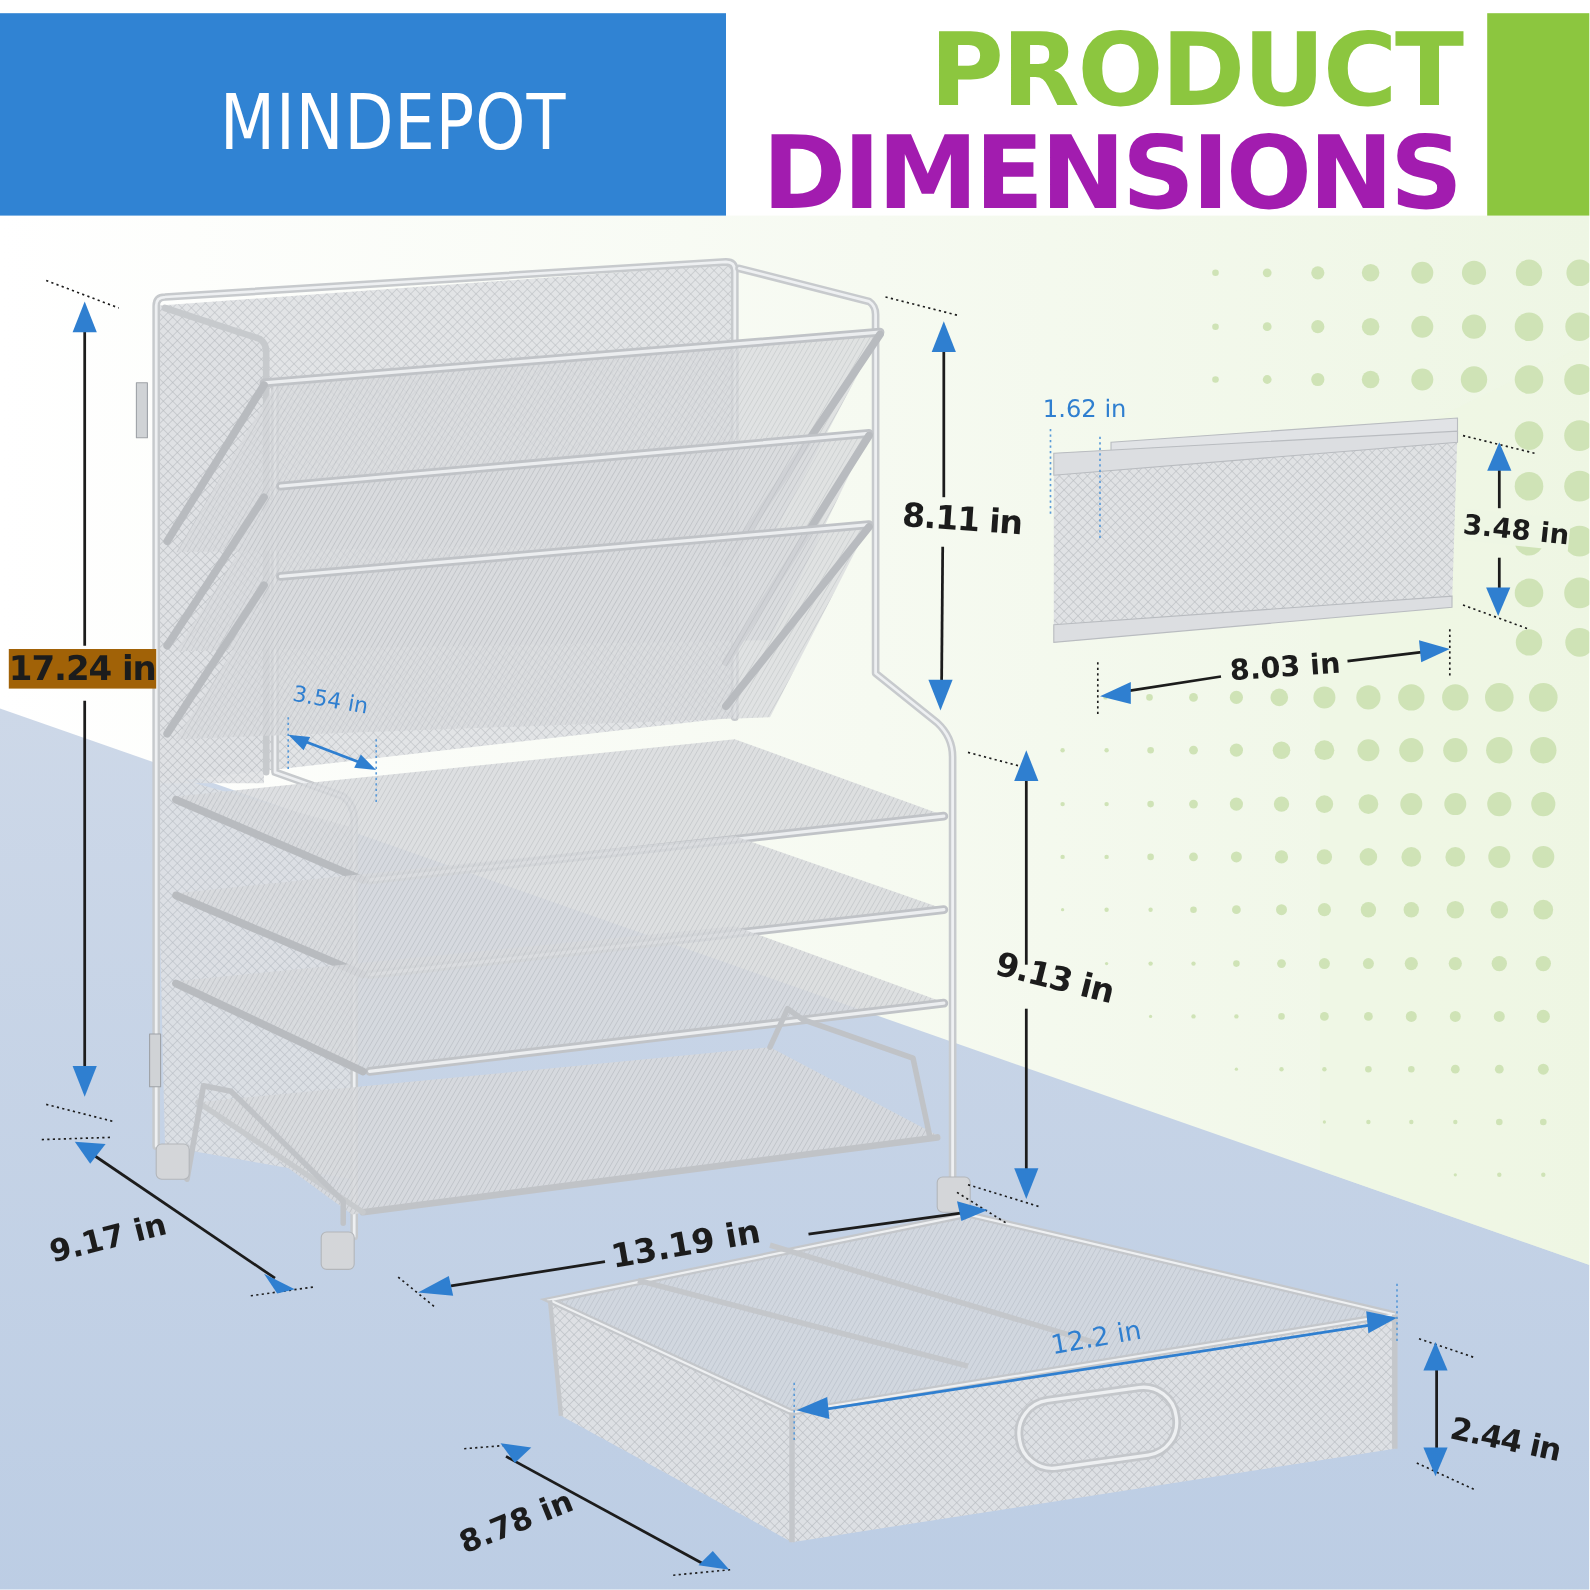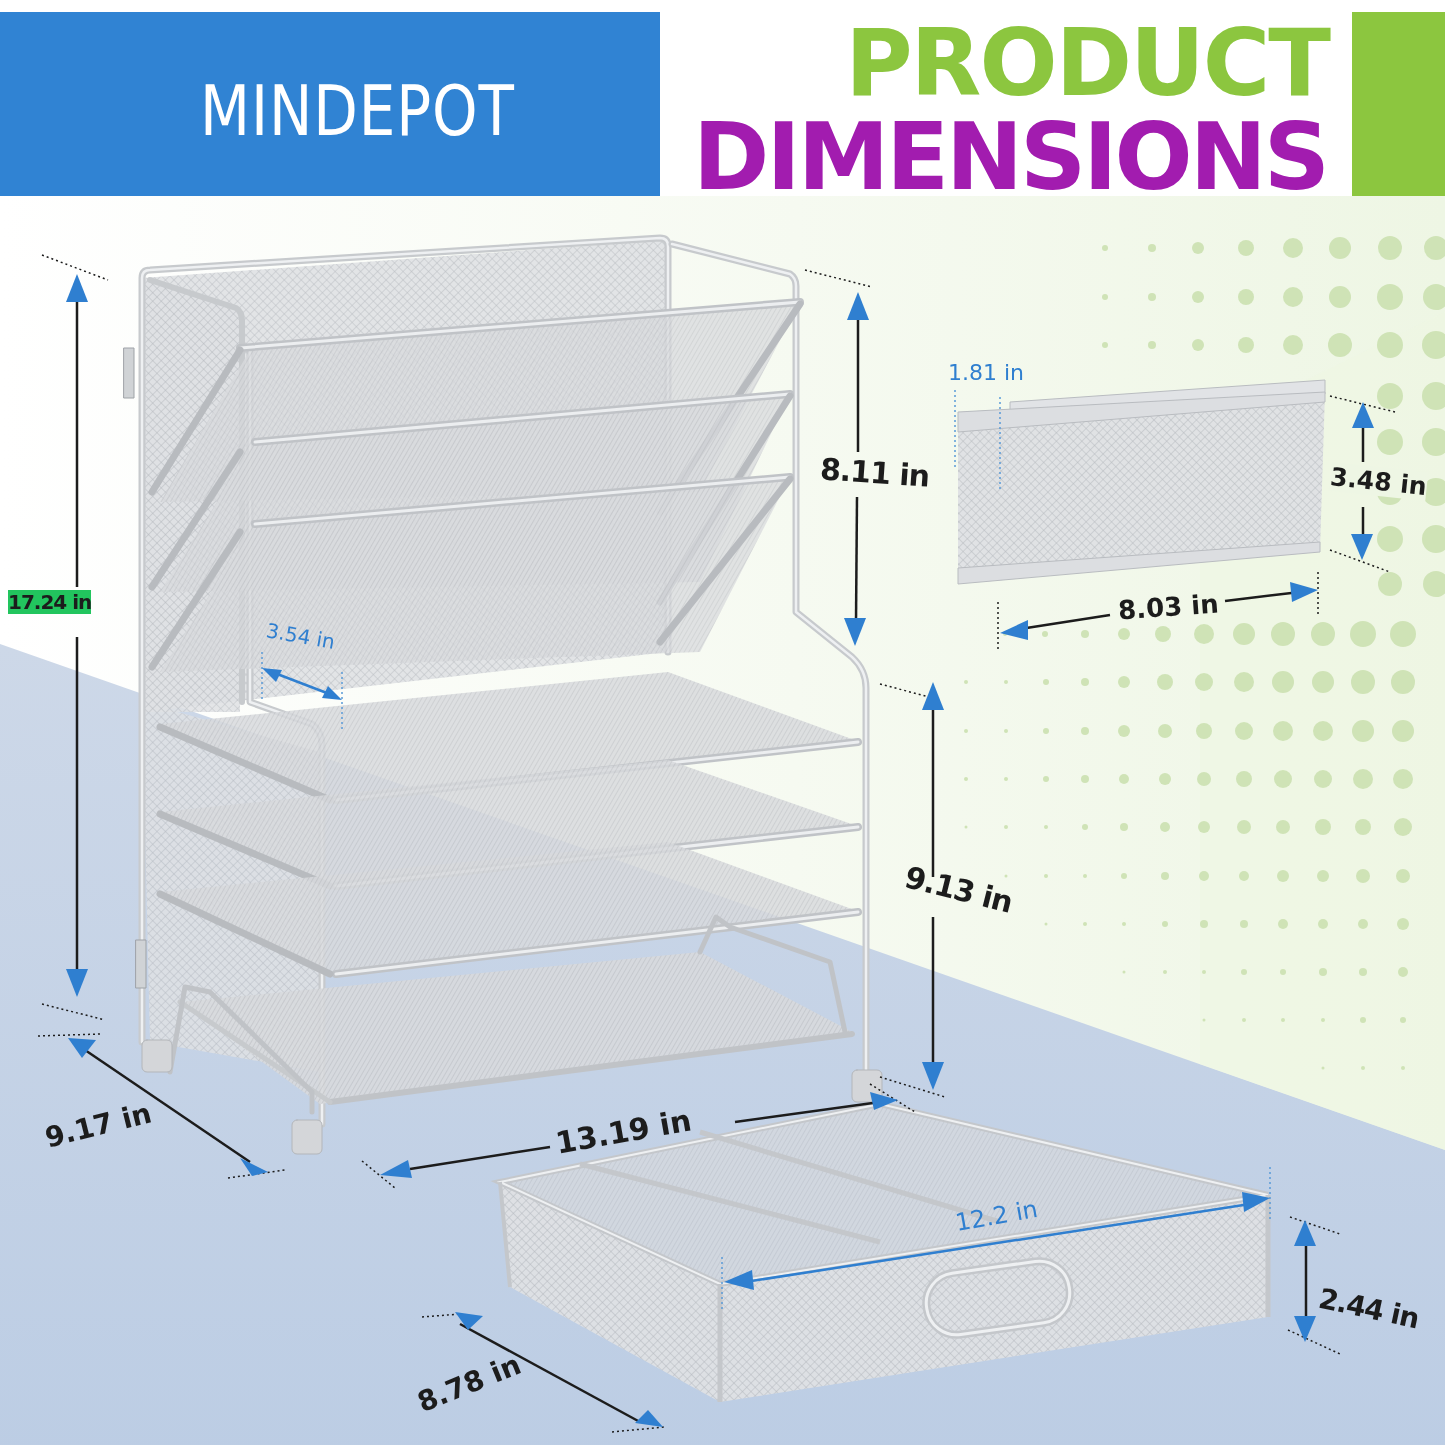--- a/index.html
+++ b/index.html
@@ -369,27 +369,27 @@
       <polygon points="48,30 66,30 84,48 66,74 58,60 68,48 56,38"></polygon>
     </g>
   </svg>
 
   <div class="brand-panel"></div>
   <div class="brand-name">MINDEPOT</div>
   <div class="title-line1">PRODUCT</div>
   <div class="title-line2">DIMENSIONS</div>
   <div class="green-bar"></div>
 
-  <div class="dim-label" style="left:8px;top:578px;font-size:20px;letter-spacing:-1px;background:#22c55e;">17.24 in</div>
+  <div class="dim-label" style="left:8px;top:578px;font-size:31px;letter-spacing:-1px;background:#a16207;">17.24 in</div>
   <div class="dim-label" style="left:820px;top:443px;font-size:30px;transform:rotate(4deg);letter-spacing:-1px;">8.11 in</div>
   <div class="dim-label" style="left:904px;top:860px;font-size:30px;transform:rotate(14deg);letter-spacing:-1px;">9.13 in</div>
   <div class="dim-label" style="left:44px;top:1097px;font-size:28px;transform:rotate(-14deg);">9.17 in</div>
   <div class="dim-label" style="left:555px;top:1102px;font-size:30px;transform:rotate(-10deg);">13.19 in</div>
   <div class="dim-label blue" style="left:266px;top:612px;font-size:20px;transform:rotate(10deg);">3.54 in</div>
 
-  <div class="dim-label blue" style="left:948px;top:348px;font-size:22px;">1.81 in</div>
+  <div class="dim-label blue" style="left:948px;top:348px;font-size:22px;">1.62 in</div>
   <div class="dim-label" style="left:1330px;top:455px;font-size:25px;background:#eef6e4;transform:rotate(6deg);">3.48 in</div>
   <div class="dim-label" style="left:1118px;top:580px;font-size:26px;transform:rotate(-4deg);">8.03 in</div>
 
   <div class="dim-label blue" style="left:955px;top:1190px;font-size:24px;transform:rotate(-10deg);">12.2 in</div>
   <div class="dim-label" style="left:1318px;top:1280px;font-size:28px;transform:rotate(12deg);letter-spacing:-1px;">2.44 in</div>
   <div class="dim-label" style="left:415px;top:1355px;font-size:28px;transform:rotate(-22deg);">8.78 in</div>
 </div>
 
 </body></html>

